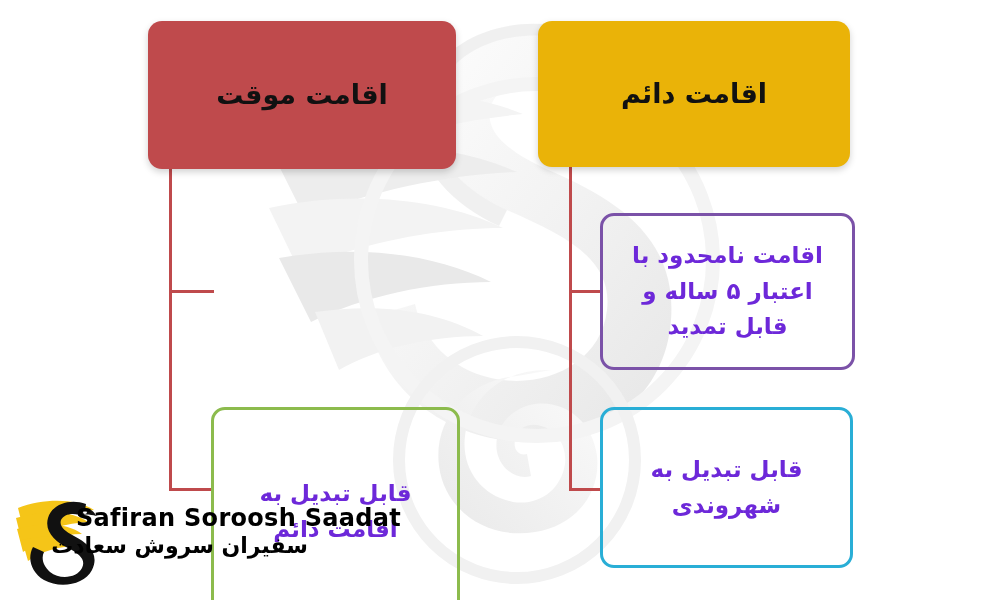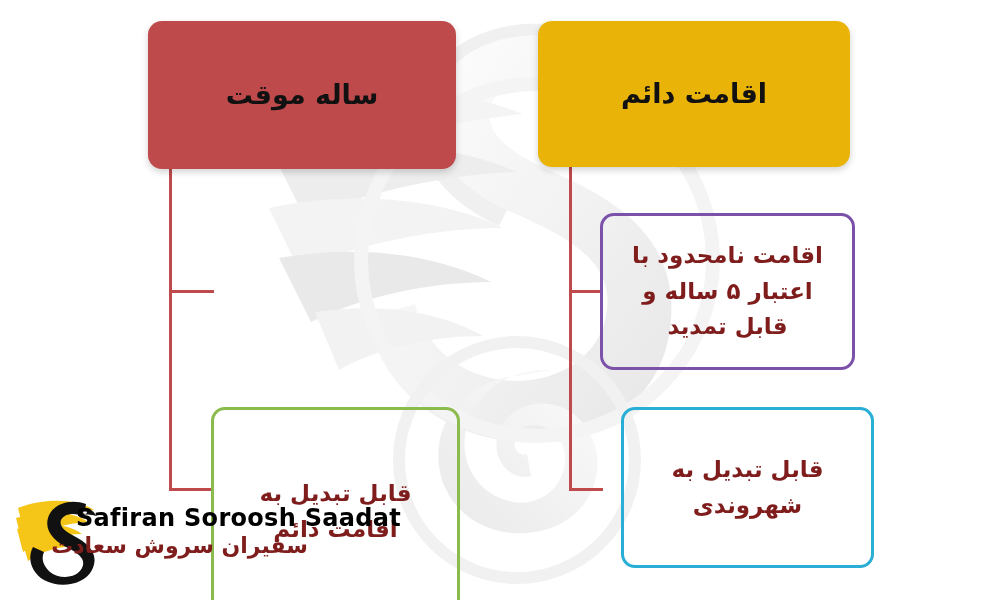--- a/index.html
+++ b/index.html
@@ -83,21 +83,21 @@
     border-radius: 14px;
     display: flex;
     align-items: center;
     justify-content: center;
     z-index: 3;
     box-sizing: border-box;
   }
   .leaf-box .label {
     font-size: 23px;
     font-weight: bold;
-    color: #7f1d1d;
+    color: #6d28d9;
     line-height: 1.55;
     text-align: center;
     direction: rtl;
     padding: 0 12px;
   }
   #box-min-one-year {
     left: 211px;
     top: 213px;
     width: 251px;
     height: 158px;
@@ -116,21 +116,20 @@
     width: 255px;
     height: 157px;
     border-color: #7b52a8;
   }
   #box-convert-citizenship {
     left: 600px;
     top: 407px;
     width: 253px;
     height: 161px;
     border-color: #29aed6;
-    margin-left: 21px;
   }
 
   
   #logo {
     position: absolute;
     left: 14px;
     top: 492px;
     width: 300px;
     height: 96px;
     z-index: 5;
@@ -157,21 +156,21 @@
     color: #000000;
     letter-spacing: 0.3px;
     white-space: nowrap;
     line-height: 1.05;
   }
   #logo .logo-farsi {
     direction: rtl;
     text-align: right;
     font-size: 22px;
     font-weight: bold;
-    color: #7f1d1d;
+    color: #000000;
     white-space: nowrap;
     line-height: 1.2;
     margin-top: 2px;
     width: 232px;
   }
 </style>
 </head>
 <body>
 
 <div id="canvas">
@@ -235,21 +234,21 @@
 
   <div class="conn v" style="left:169px; top:169px; height:322px;"></div>
   <div class="conn h" style="left:169px; top:290px; width:45px;"></div>
   <div class="conn h" style="left:169px; top:488px; width:45px;"></div>
 
   <div class="conn v" style="left:569px; top:167px; height:324px;"></div>
   <div class="conn h" style="left:569px; top:290px; width:34px;"></div>
   <div class="conn h" style="left:569px; top:488px; width:34px;"></div>
 
   <div id="box-temporary" class="header-box">
-    <span class="label">ساله موقت</span>
+    <span class="label">اقامت موقت</span>
   </div>
 
   <div id="box-permanent" class="header-box">
     <span class="label">اقامت دائم</span>
   </div>
 
 
   <div id="box-convert-permanent" class="leaf-box">
     <span class="label">قابل تبدیل به اقامت دائم</span>
   </div>

